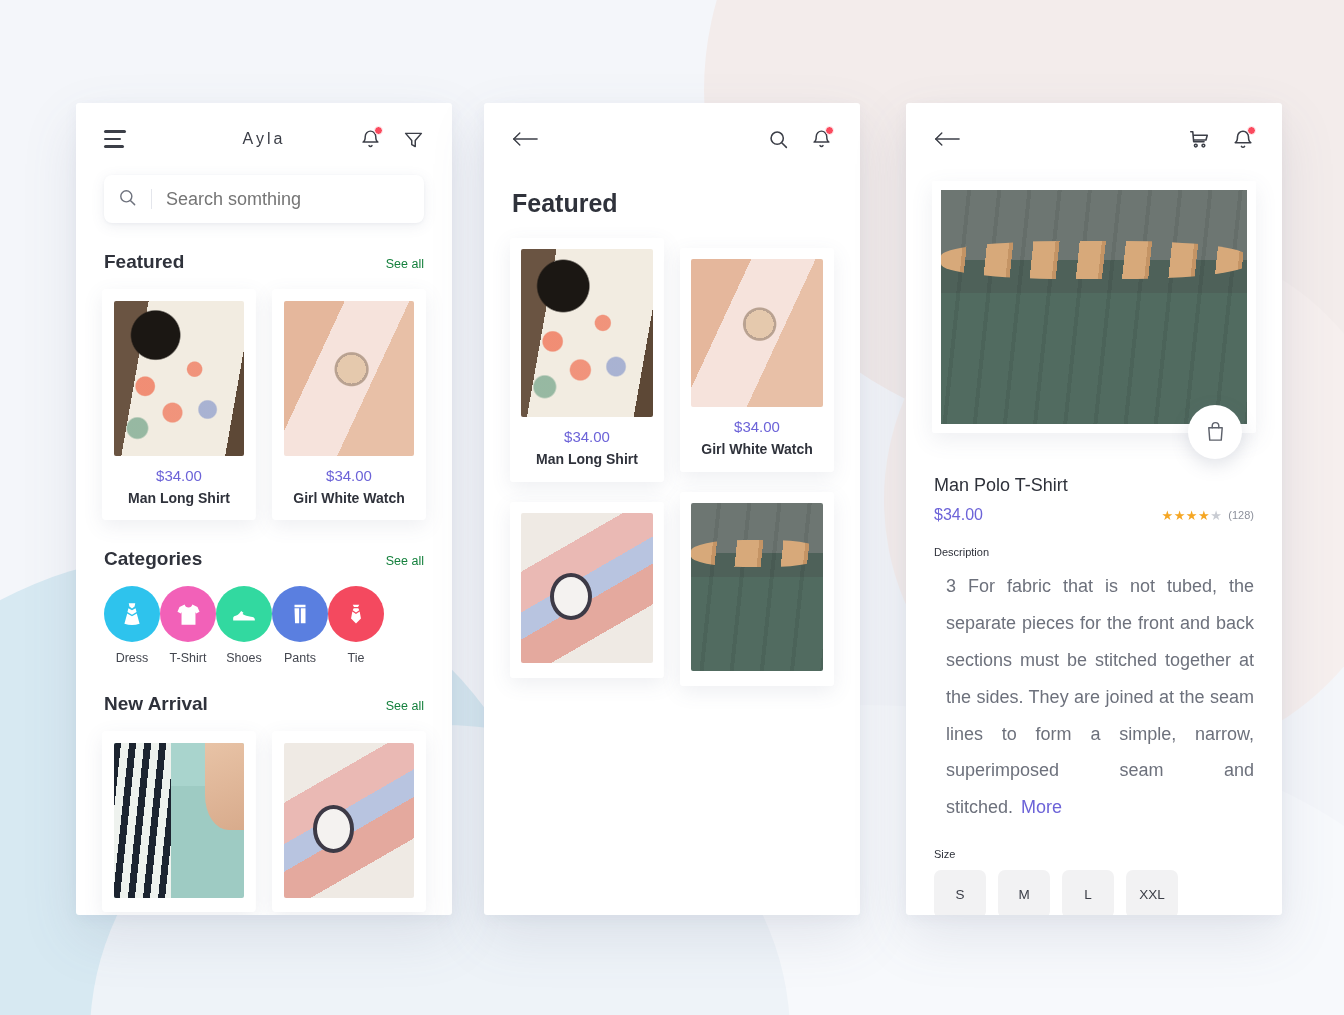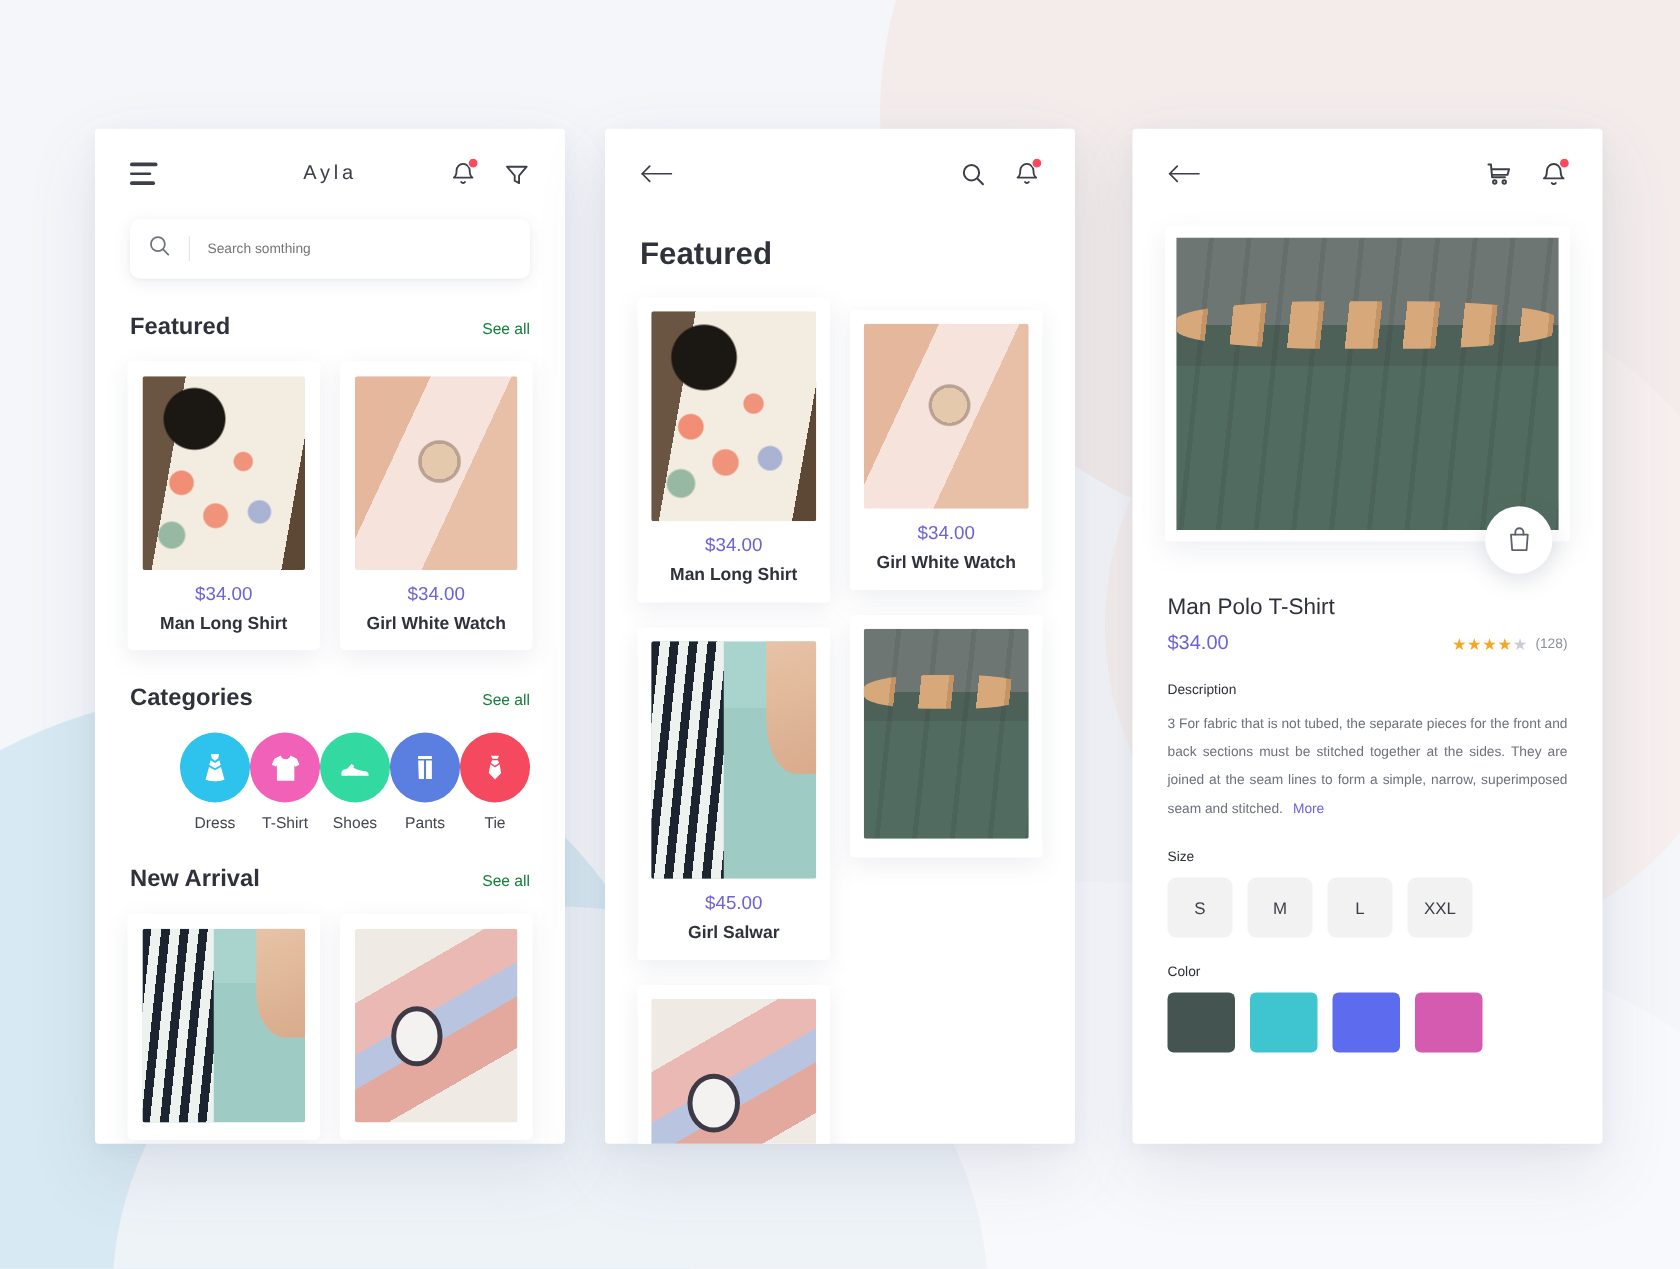--- a/index.html
+++ b/index.html
@@ -78,21 +78,21 @@
 
   
   .search-wrap { padding:0 28px; }
   .searchbar {
     height:48px; background:#fff; border-radius:8px;
     box-shadow:0 3px 14px rgba(90,100,130,.10), 0 1px 3px rgba(90,100,130,.06);
     display:flex; align-items:center; padding:0 14px;
   }
   .search-div { width:1px; height:20px; background:#e4e6ec; margin:0 14px; }
   .search-input {
-    border:none; outline:none; flex:1; font-size:11px;
+    border:none; outline:none; flex:1; font-size:18px;
     color:#404040; font-family:"Liberation Sans", sans-serif; background:transparent;
   }
 
   
   .sec-head {
     display:flex; align-items:baseline; justify-content:space-between;
     padding:0 28px; margin-top:28px; margin-bottom:16px;
   }
   .sec-title { font-size:19px; font-weight:700; color:#2f323b; }
   .see-all { font-size:12.5px; color:#15803d; cursor:pointer; }
@@ -102,21 +102,21 @@
   .card {
     flex:1; background:#fff; border-radius:4px;
     box-shadow:0 6px 20px rgba(90,100,130,.10);
     padding:12px 12px 14px; text-align:center;
   }
   .thumb { width:100%; height:155px; border-radius:2px; overflow:hidden; position:relative; }
   .price { margin-top:11px; font-size:15px; color:#6c63d8; }
   .pname { margin-top:6px; font-size:14px; font-weight:700; color:#2f323b; }
 
   
-  .cats { display:flex; justify-content:flex-end; padding:0 28px; margin-top:4px; }
+  .cats { display:flex; justify-content:flex-start; padding:0 28px; margin-top:4px; }
   .cat { width:56px; text-align:center; cursor:pointer; }
   .cat-circle {
     width:56px; height:56px; border-radius:50%;
     display:flex; align-items:center; justify-content:center;
   }
   .cat-label { margin-top:9px; font-size:12.5px; color:#43464f; }
 
   
   .page-title { font-size:25px; font-weight:700; color:#2f323b; padding:0 28px; margin:14px 0 20px; }
   .masonry { display:flex; gap:16px; padding:0 26px; }
@@ -146,22 +146,23 @@
   .dtitle { font-size:18px; font-weight:500; color:#2e313a; margin-top:42px; }
   .drow { display:flex; align-items:center; justify-content:space-between; margin-top:10px; }
   .dprice { font-size:16px; color:#6c63d8; }
   .rating { display:flex; align-items:center; gap:6px; }
   .stars { font-size:13px; letter-spacing:.5px; }
   .star-on { color:#f5a623; }
   .star-off { color:#c9ccd3; }
   .rcount { font-size:11px; color:#8d919c; }
   .sub-head { font-size:11px; color:#2e313a; margin-top:22px; margin-bottom:10px; }
   .desc {
-    font-size:11px; line-height:2.05; color:#6d717c;
+    font-size:18px; line-height:2.05; color:#6d717c;
     text-align:justify;
+    margin-left:12px;
   }
   .more { color:#6c63d8; margin-left:8px; cursor:pointer; }
   .chips { display:flex; gap:12px; }
   .chip {
     width:52px; height:48px; background:#f2f2f3; border-radius:7px;
     display:flex; align-items:center; justify-content:center;
     font-size:13.5px; color:#3b3e47; cursor:pointer;
   }
   .swatches { display:flex; gap:12px; }
   .swatch { width:54px; height:48px; border-radius:5px; cursor:pointer; }
@@ -401,27 +402,20 @@
   <div class="masonry">
     <div class="mcol">
       <div class="mcard">
         <div class="thumb" style="height:168px">
             <div class="img-shirt"></div>
           </div>
         <div class="price">$34.00</div>
         <div class="pname">Man Long Shirt</div>
       </div>
       <div class="mcard">
-        <div class="thumb" style="height:190px">
-            <div class="img-salwar"></div>
-          </div>
-        <div class="price">$45.00</div>
-        <div class="pname">Girl Salwar</div>
-      </div>
-      <div class="mcard">
         <div class="thumb" style="height:150px">
             <div class="img-pinkwatch"></div>
           </div>
       </div>
     </div>
 
     <div class="mcol right">
       <div class="mcard">
         <div class="thumb" style="height:148px">
             <div class="img-watch"></div>

